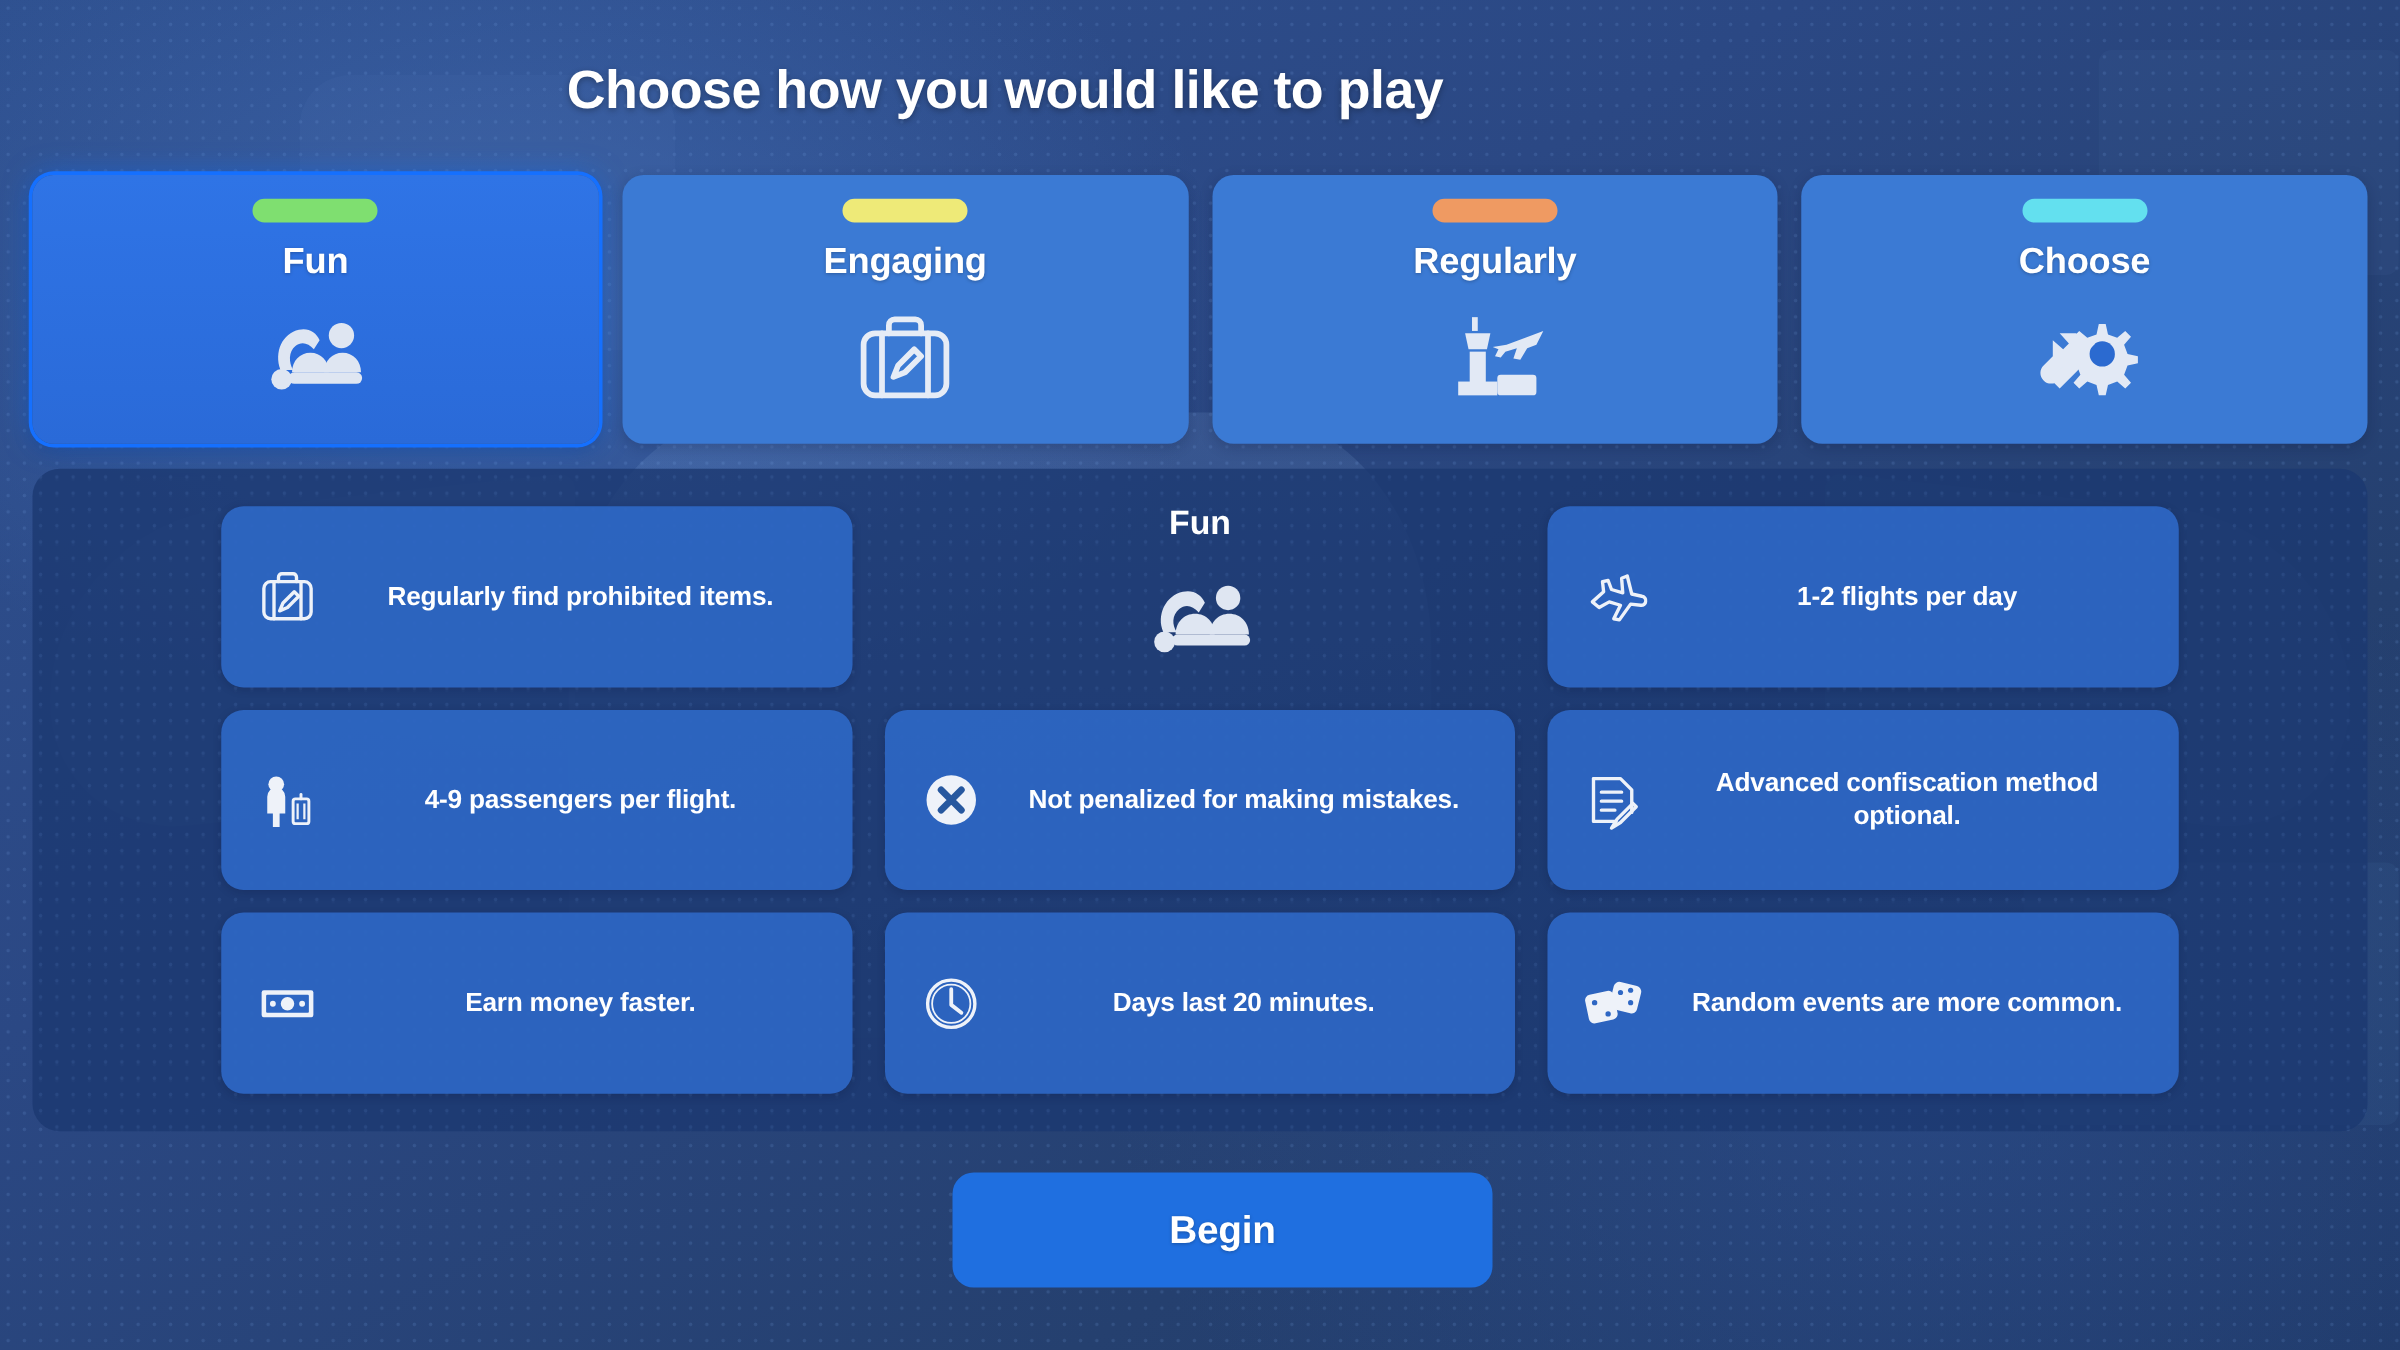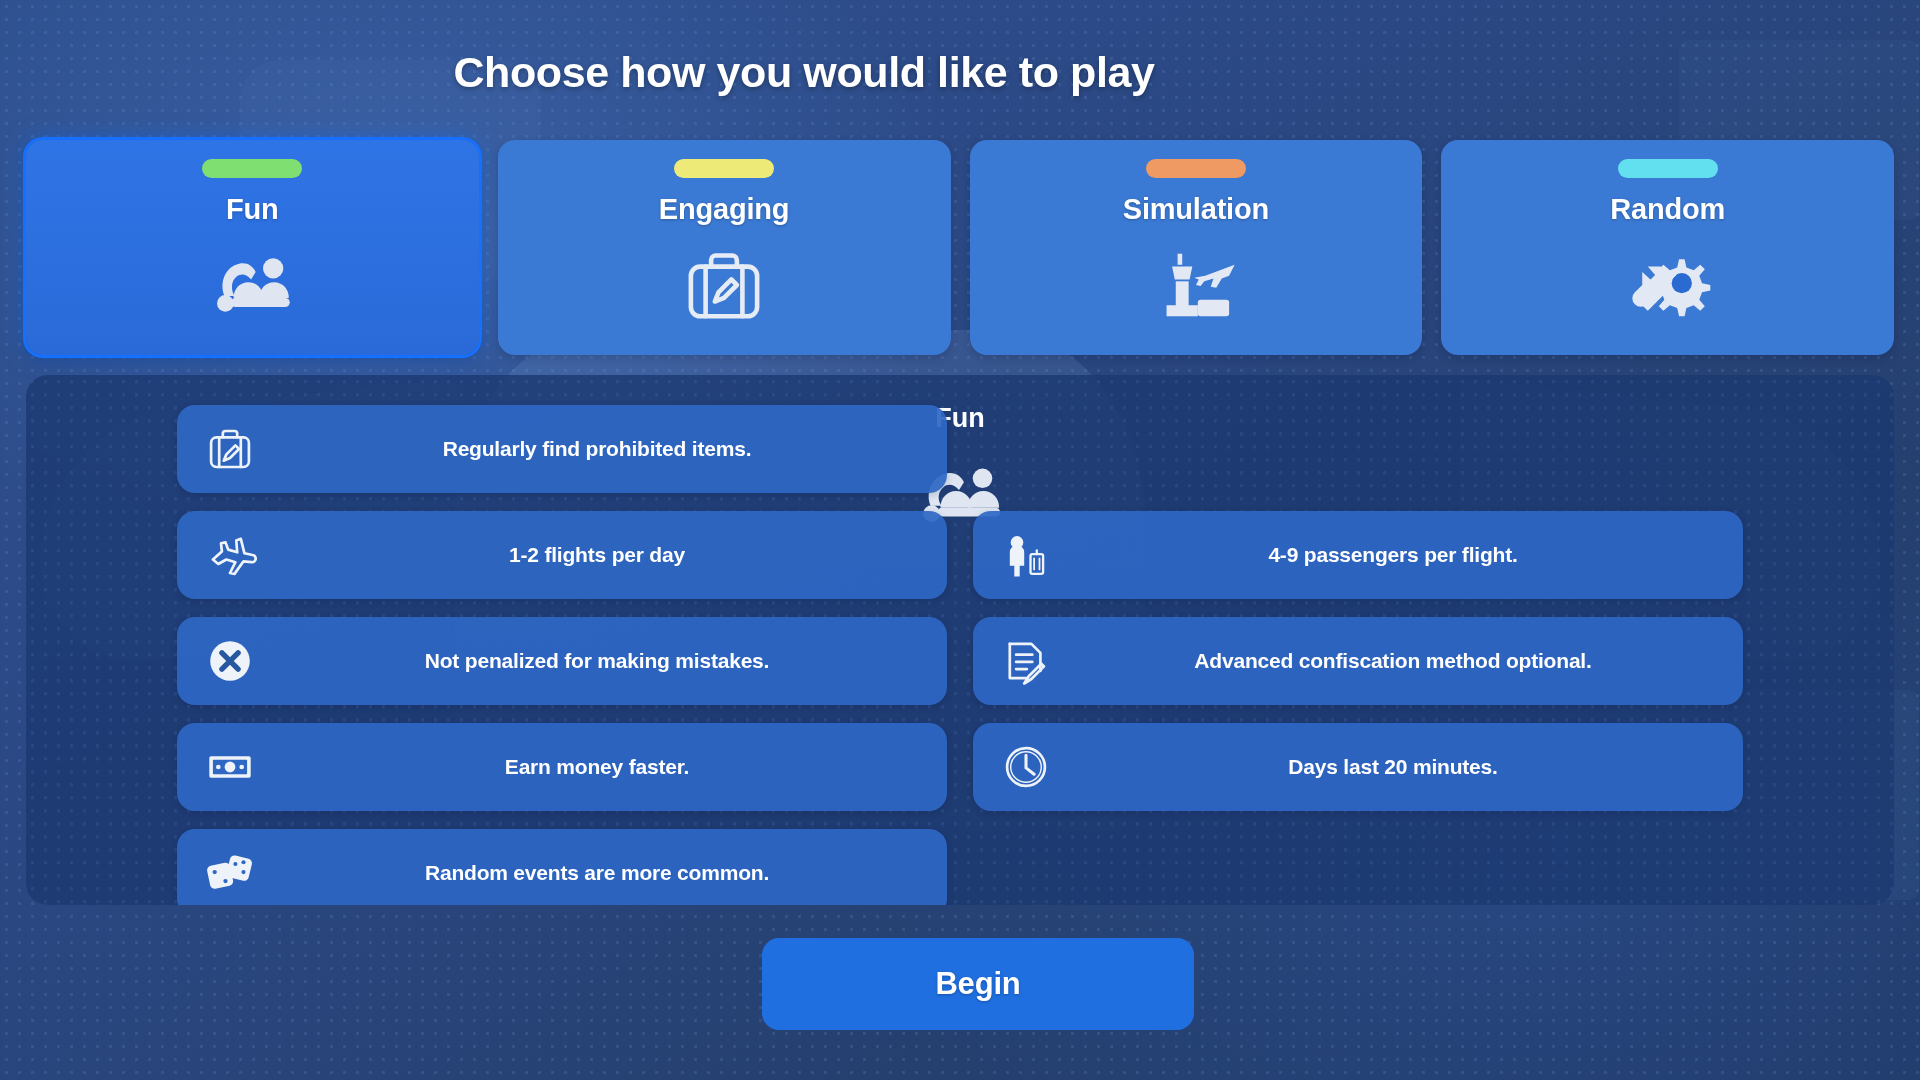--- a/index.html
+++ b/index.html
@@ -206,21 +206,21 @@
   .panel-hero svg { width: 100px; height: 88px; display: block; }
 
   
   .features {
     position: absolute;
     left: 151px;
     top: 30px;
     width: 1566px;
     height: 470px;
     display: grid;
-    grid-template-columns: 1fr 1fr;
+    grid-template-columns: 1fr 1fr 1fr;
     grid-template-rows: 1fr 1fr 1fr;
     column-gap: 26px;
     row-gap: 18px;
     z-index: 2;
   }
   .feat {
     display: flex;
     align-items: center;
     border-radius: 18px;
     background: rgba(46,103,196,0.92);
@@ -322,36 +322,36 @@
             <path d="M36 30 V23 a5 5 0 0 1 5-5 h18 a5 5 0 0 1 5 5 v7"></path>
             <path d="M30 30 V84"></path>
             <path d="M70 30 V84"></path>
             <path d="M58 44 L44 58 l-4 10 10-4 14-14 z"></path>
           </svg>
         </div>
       </div>
 
       <div class="tab">
         <div class="tab-pill" style="background:#ef9a62"></div>
-        <div class="tab-label">Simulation</div>
+        <div class="tab-label">Regularly</div>
         <div class="tab-icon">
           <svg viewBox="0 0 100 100" fill="#e2e9f5">
             <rect x="30" y="16" width="5" height="12"></rect>
             <path d="M24 30 h22 l-3 14 h-16 z"></path>
             <rect x="28" y="46" width="14" height="36"></rect>
             <rect x="18" y="72" width="34" height="12"></rect>
             <rect x="52" y="66" width="34" height="18" rx="3"></rect>
             <path d="M60 40 l32 -12 -6 12 -8 3 -6 10 -6 -1 3 -9 -10 3 -4 5 -5 -1 3 -6 -5 -2 z"></path>
           </svg>
         </div>
       </div>
 
       <div class="tab">
         <div class="tab-pill" style="background:#63e0ef"></div>
-        <div class="tab-label">Random</div>
+        <div class="tab-label">Choose</div>
         <div class="tab-icon">
           <svg viewBox="0 0 100 100">
             <path fill="#e2e9f5" d="M62 22 l6 0 2 9 8 3 7-6 5 5 -6 7 3 8 9 2 0 6 -9 2 -3 8 6 7 -5 5 -7-6 -8 3 -2 9 -6 0 -2-9 -8-3 -7 6 -5-5 6-7 -3-8 -9-2 0-6 9-2 3-8 -6-7 5-5 7 6 8-3 z"></path>
             <circle cx="65" cy="48" r="11" fill="#2b6ad0"></circle>
             <path fill="#e2e9f5" d="M42 30 l-14 0 8 9 -5 5 -9-8 0 14 -8 8 a9 9 0 0 0 0 13 a9 9 0 0 0 13 0 l32-32 z"></path>
             <path fill="#e2e9f5" d="M20 70 l18-18 8 8 -18 18 z"></path>
           </svg>
         </div>
       </div>
 

